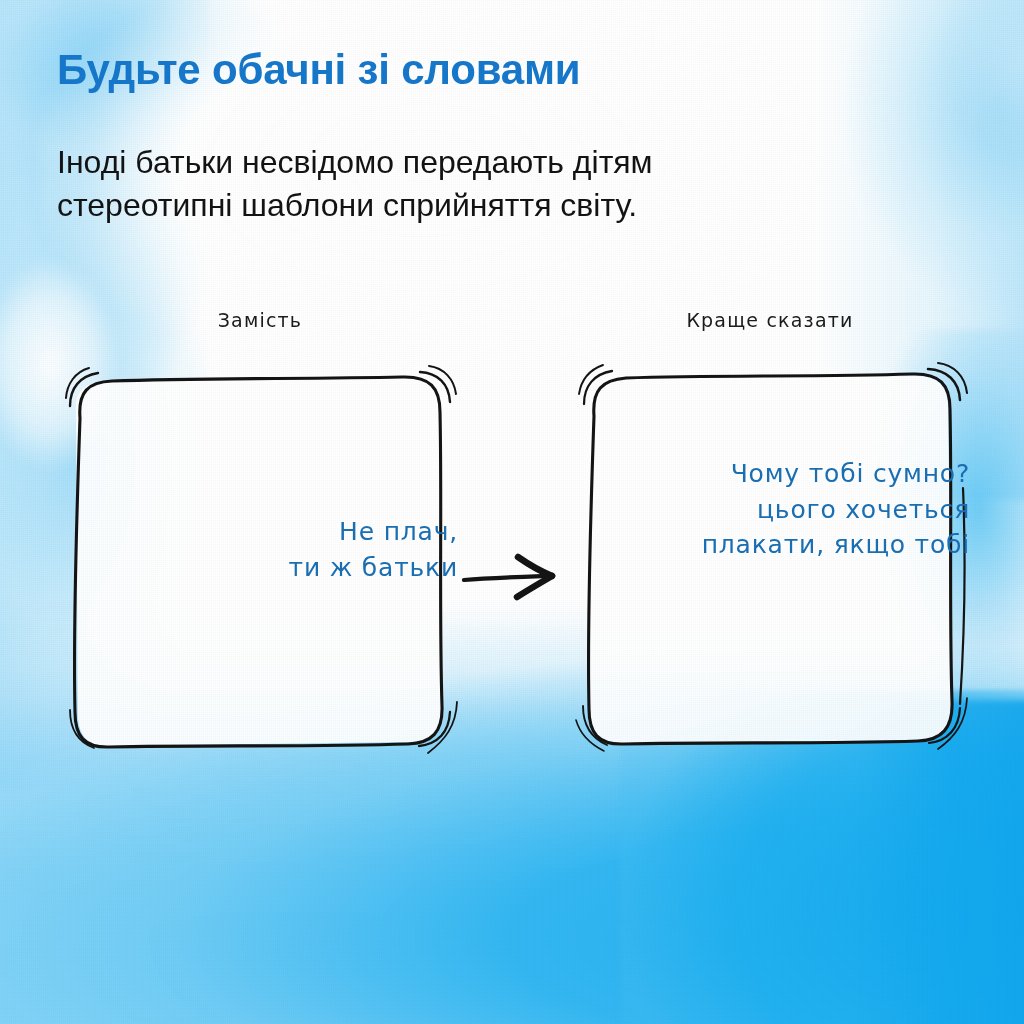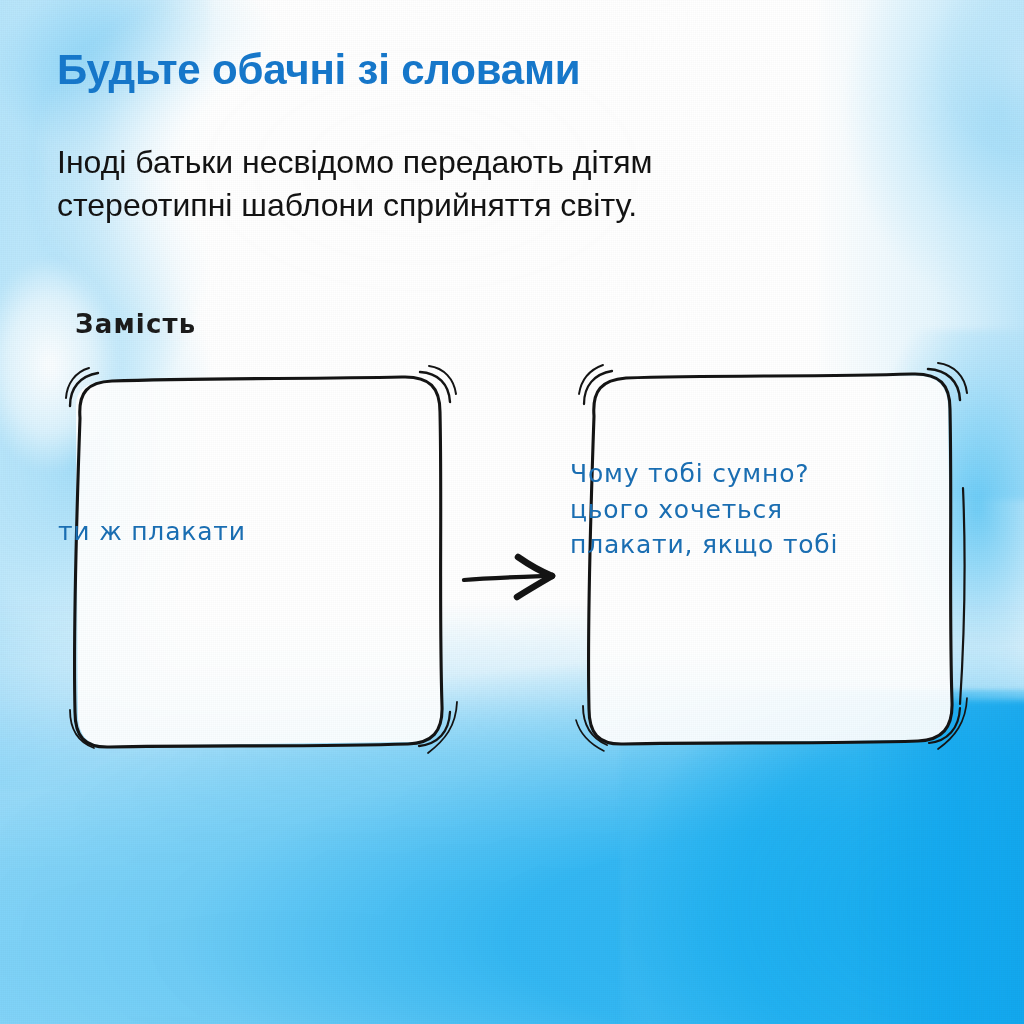--- a/index.html
+++ b/index.html
@@ -108,43 +108,43 @@
     position:absolute; left:57px; top:141px; width:880px;
     font-size:32px; font-weight:400; line-height:1.34;
     color:#131313;
   }
   #subtitle .ln{display:block;}
 
   
   .col-head{
     position:absolute;
     font-family:"DejaVu Sans", sans-serif;
-    font-size:26px; font-weight:700; color:#1b1b1b;
+    font-size:19px; font-weight:400; color:#1b1b1b;
     letter-spacing:1.2px;
-    text-align:left;
+    text-align:center;
   }
   #head-left{left:75px; top:309px; width:370px;}
   #head-right{left:585px; top:309px; width:370px;}
 
   
   .box-wrap{position:absolute;}
   #box-left-wrap{left:58px; top:362px; width:400px; height:400px;}
   #box-right-wrap{left:570px; top:360px; width:400px; height:400px;}
   .box-wrap svg{position:absolute;left:0;top:0;overflow:visible;}
   .box-fill{fill:#ffffff;opacity:.93;}
   .sketch{fill:none;stroke:#141414;stroke-linecap:round;stroke-linejoin:round;}
 
   .box-text{
     position:absolute;
     font-family:"DejaVu Sans", sans-serif;
     color:#1a6fb4;
     font-size:25px;
     line-height:1.42;
     letter-spacing:.8px;
-    text-align:left;
+    text-align:right;
     left:0;right:0;
   }
   #box-left-text{top:152px;}
   #box-right-text{top:96px;font-size:25px;}
   .box-text .ln{display:block;}
 
   
   #arrow{position:absolute;left:460px;top:545px;width:110px;height:70px;}
 </style>
 </head>
@@ -165,20 +165,21 @@
 
   <div id="title">Будьте обачні зі словами</div>
 
   <div id="subtitle">
     <span class="ln">Іноді батьки несвідомо передають дітям</span>
     <span class="ln">стереотипні шаблони сприйняття світу.</span>
   </div>
 
   <div class="col-head" id="head-left">Замість</div>
 
+  <div class="col-head" id="head-right">Краще сказати</div>
 
   <div class="box-wrap" id="box-left-wrap">
     <svg width="400" height="400" viewBox="0 0 400 400" aria-hidden="true">
       <path class="box-fill" d="M18 48 Q16 22 44 20 L352 16 Q378 16 380 44 L384 352 Q384 378 356 380 L48 384 Q22 384 20 356 Z"></path>
 
       <path class="sketch" stroke-width="3.1" d="M22 56 C20 30 30 20 54 19 C140 16 250 17 344 15 C372 14 382 26 382 50
                C384 140 381 250 384 344 C385 370 374 381 350 382
                C258 385 140 383 52 385 C26 386 17 374 17 350
                C15 258 19 142 22 56 Z"></path>
 
@@ -187,21 +188,22 @@
 
       <path class="sketch" stroke-width="2.4" d="M362 10 C380 11 391 22 392 40"></path>
       <path class="sketch" stroke-width="2.0" d="M371 4 C386 6 396 17 398 32"></path>
 
       <path class="sketch" stroke-width="2.3" d="M392 350 C391 370 380 382 361 384"></path>
       <path class="sketch" stroke-width="1.8" d="M399 340 C398 364 387 378 370 391"></path>
 
       <path class="sketch" stroke-width="1.8" d="M12 348 C12 368 20 380 36 386"></path>
     </svg>
     <div class="box-text" id="box-left-text">
-      <span class="ln">ти ж плакати</span>
+      <span class="ln">Не плач,</span>
+      <span class="ln">ти ж батьки</span>
     </div>
   </div>
 
   <div id="arrow">
     <svg width="110" height="70" viewBox="0 0 110 70" aria-hidden="true">
       <path d="M4 35 C28 33 58 32 86 31" fill="none" stroke="#141414" stroke-width="4.2" stroke-linecap="round"></path>
       <path d="M58 12 C68 19 80 26 92 31" fill="none" stroke="#141414" stroke-width="6.5" stroke-linecap="round"></path>
       <path d="M92 31 C80 38 68 45 57 52" fill="none" stroke="#141414" stroke-width="6.5" stroke-linecap="round"></path>
     </svg>
   </div>

